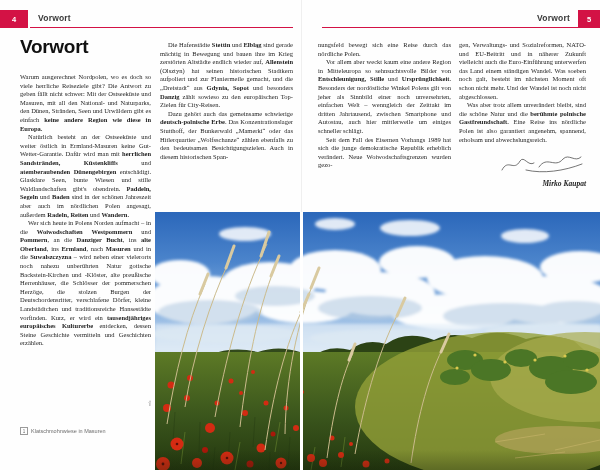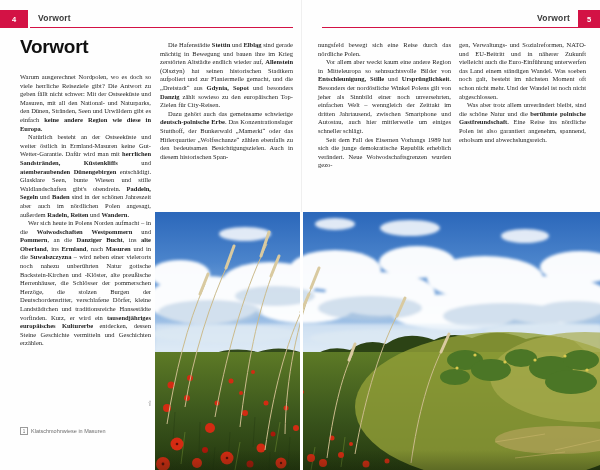--- a/index.html
+++ b/index.html
@@ -83,20 +83,26 @@
 
   <div class="col col3">
     <p><span>nungsfeld bewegt sich eine Reise durch das nördliche Polen.</span></p>
     <p class="indent"><span>Vor allem aber weckt kaum eine andere Region in Mitteleuropa so sehnsuchtsvolle Bilder von </span><span class="b">Entschleunigung, Stille</span><span> und </span><span class="b">Ursprünglichkeit</span><span>. Besonders der nordöstliche Winkel Polens gilt von jeher als Sinnbild einer noch unversehrten, einfachen Welt – wenngleich der Zeittakt im dritten Jahrtausend, zwischen Smartphone und Autostau, auch hier mittlerweile um einiges schneller schlägt.</span></p>
     <p class="indent"><span>Seit dem Fall des Eisernen Vorhangs 1989 hat sich die junge demokratische Republik erheblich verändert. Neue Woiwodschaftsgrenzen wurden gezo-</span></p>
   </div>
 
   <div class="col col4">
     <p><span>gen, Verwaltungs- und Sozialreformen, NATO- und EU-Beitritt und in näherer Zukunft vielleicht auch die Euro-Einführung unterwerfen das Land einem ständigen Wandel. Was soeben noch galt, besteht im nächsten Moment oft schon nicht mehr. Und der Wandel ist noch nicht abgeschlossen.</span></p>
     <p class="indent"><span>Was aber trotz allem unverändert bleibt, sind die schöne Natur und die </span><span class="b">berühmte polnische Gastfreundschaft.</span><span> Eine Reise ins nördliche Polen ist also garantiert angenehm, spannend, erholsam und abwechslungsreich.</span></p>
+    <div class="sig-block">
+      <svg class="sig-scrawl" width="88" height="24" viewBox="0 0 88 24">
+        <path d="M4,18 C10,6 16,20 22,9 C26,3 30,15 36,11 M41,15 C49,3 57,17 65,7 C71,1 77,11 83,5 M28,18 C45,22 66,19 84,12" fill="none" stroke="#4a4a4a" stroke-width="0.9" opacity="0.85" stroke-linecap="round"></path>
+      </svg>
+      <div class="author">Mirko Kaupat</div>
+    </div>
   </div>
 
   <div class="photo">
     <svg width="445" height="258" viewBox="0 0 445 258">
       <defs>
         <linearGradient id="skyGrad" x1="0" y1="0" x2="0" y2="1">
           <stop offset="0" stop-color="#2b67ba"></stop>
           <stop offset="0.35" stop-color="#4c85cc"></stop>
           <stop offset="0.7" stop-color="#8fb6e2"></stop>
           <stop offset="1" stop-color="#dde9f4"></stop>

